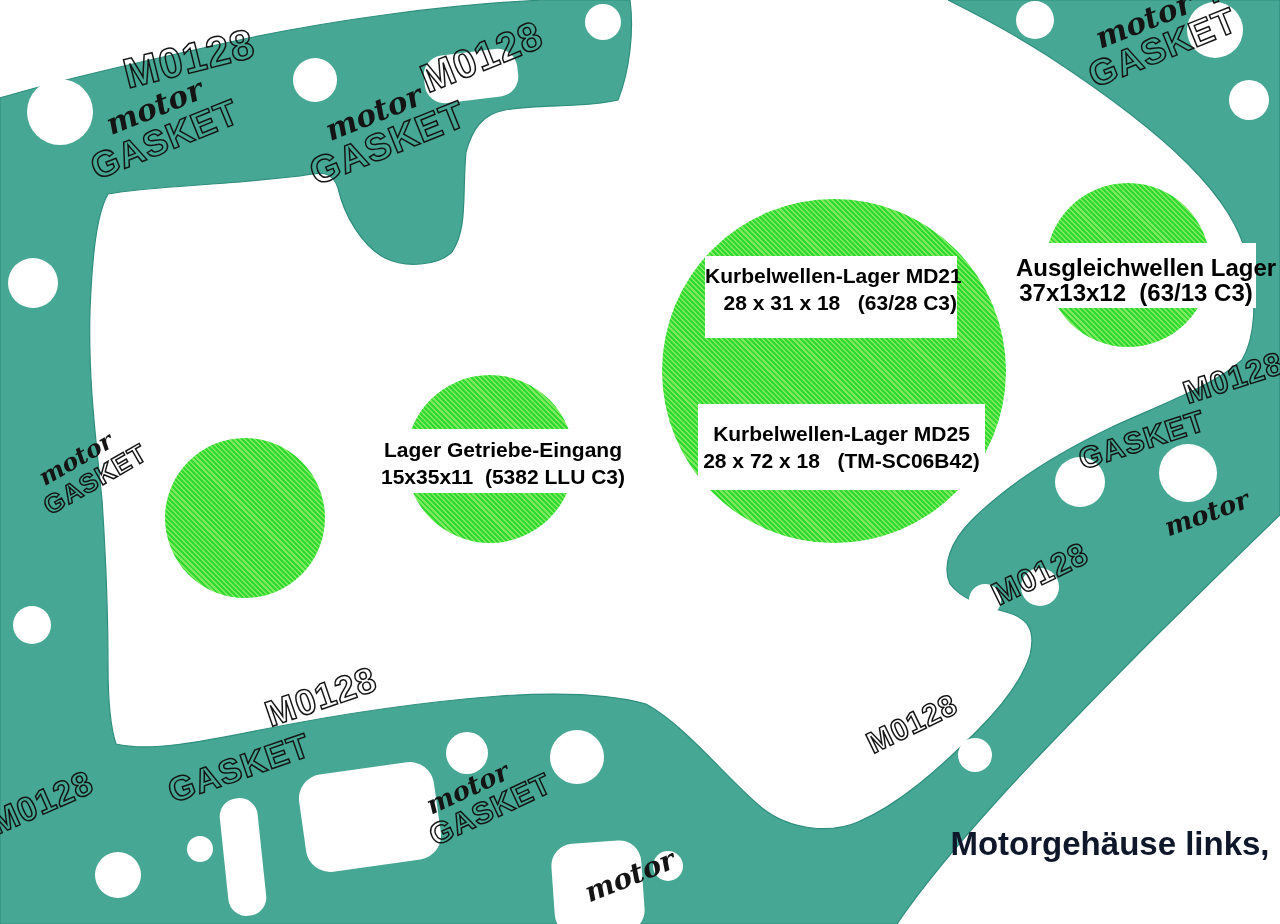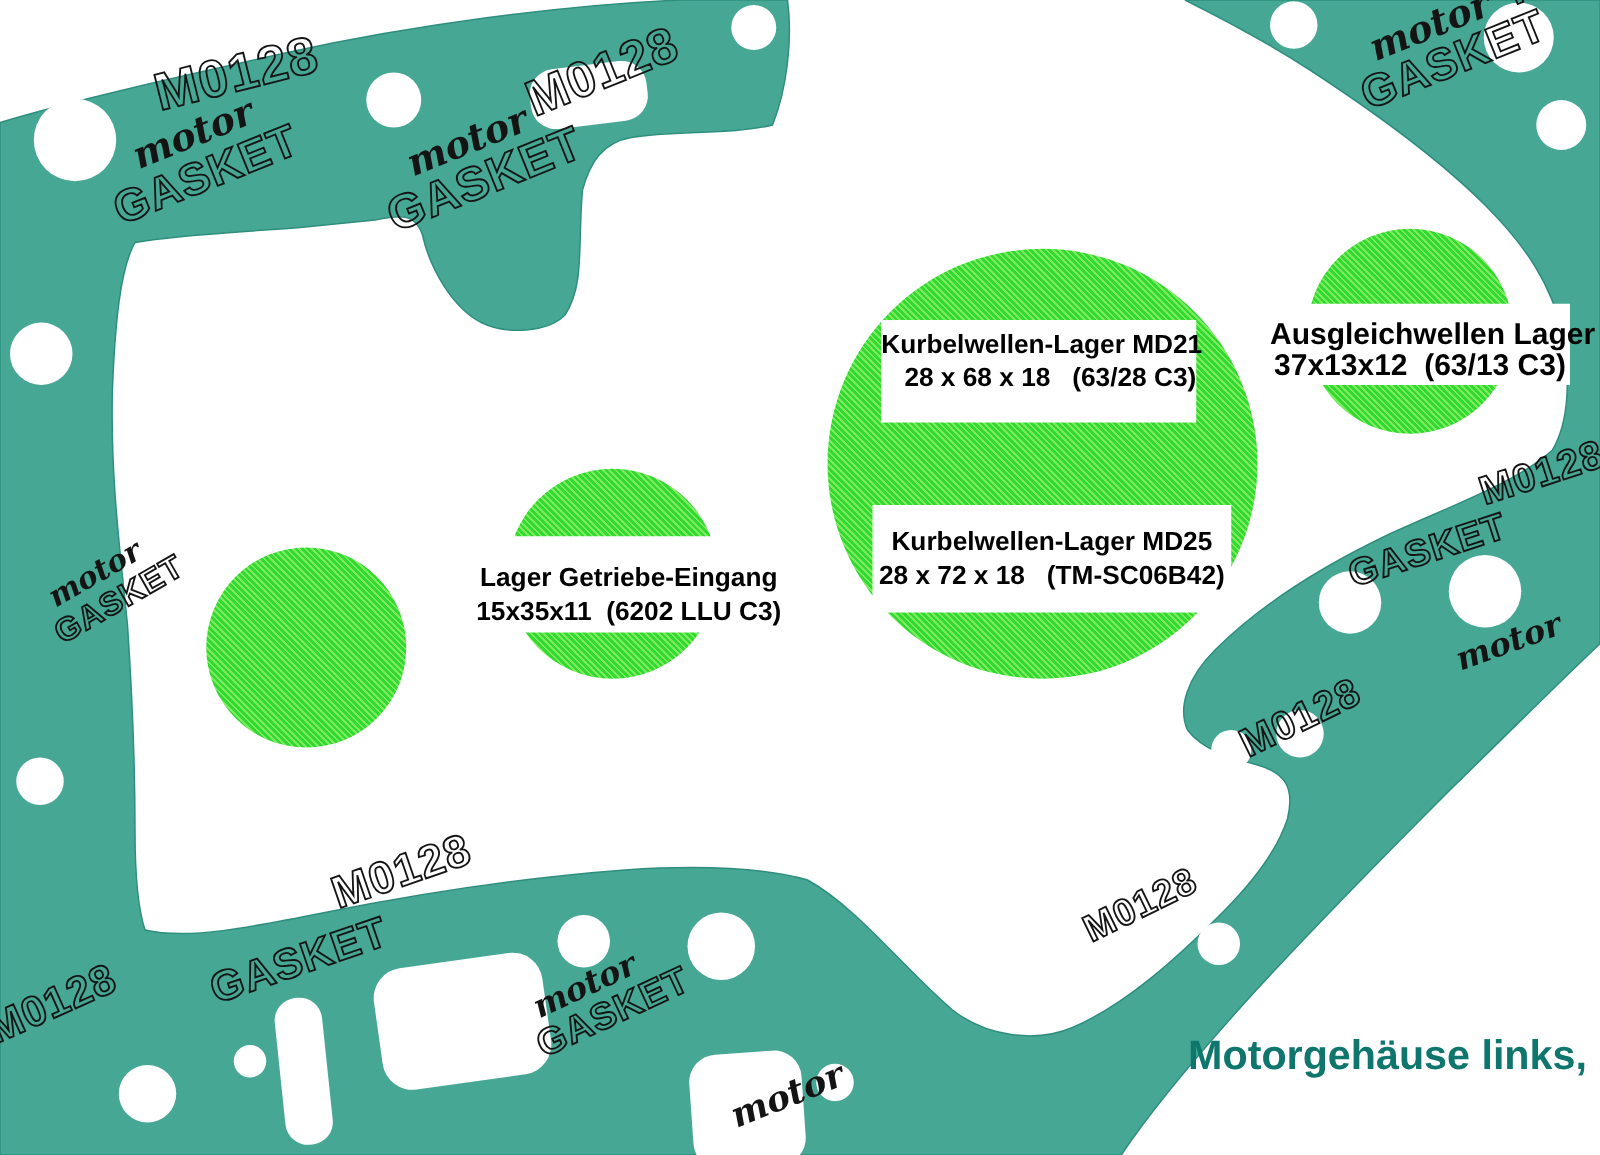--- a/index.html
+++ b/index.html
@@ -20,21 +20,21 @@
     position:absolute;border-radius:50%;z-index:2;
     background:repeating-linear-gradient(45deg,
       #31d931 0px,#31d931 2.1px,#7cea5e 2.1px,#7cea5e 3.6px);
   }
   .label-box{
     position:absolute;z-index:3;background:#ffffff;color:#000000;
     font-weight:bold;text-align:center;line-height:27px;font-size:21px;
   }
   .label-line{white-space:pre;}
   .caption{
-    position:absolute;z-index:3;color:#0f766e;font-weight:bold;
+    position:absolute;z-index:3;color:#0f172a;font-weight:bold;
     text-align:center;font-size:33px;line-height:47px;
   }
 </style>
 </head>
 <body>
 
 <div class="stage">
 
   <svg class="gasket-svg" width="1280" height="924" viewBox="0 0 1280 924">
 
@@ -158,28 +158,28 @@
       </g>
     </g>
   </svg>
 
   <div class="bearing-circle" style="left:662px;top:199px;width:344px;height:344px;"></div>
   <div class="bearing-circle" style="left:1046px;top:183px;width:164px;height:164px;"></div>
   <div class="bearing-circle" style="left:406px;top:375px;width:168px;height:168px;"></div>
   <div class="bearing-circle" style="left:165px;top:438px;width:160px;height:160px;"></div>
 
 
-  <div class="label-box" style="left:368px;top:429px;width:270px;height:57px;padding-top:20px;">
+  <div class="label-box" style="left:368px;top:429px;width:270px;height:57px;padding-top:7px;">
     <div class="label-line">Lager Getriebe-Eingang</div>
-    <div class="label-line">15x35x11  (6202 LLU C3)</div>
+    <div class="label-line">15x35x11  (5382 LLU C3)</div>
   </div>
 
   <div class="label-box" style="left:705px;top:256px;width:252px;height:76px;padding-top:6px;text-align:right;">
     <div class="label-line">Kurbelwellen-Lager MD21</div>
-    <div class="label-line">28 x 68 x 18   (63/28 C3)</div>
+    <div class="label-line">28 x 31 x 18   (63/28 C3)</div>
   </div>
 
   <div class="label-box" style="left:698px;top:404px;width:287px;height:70px;padding-top:16px;">
     <div class="label-line">Kurbelwellen-Lager MD25</div>
     <div class="label-line">28 x 72 x 18   (TM-SC06B42)</div>
   </div>
 
   <div class="label-box" style="left:1016px;top:243px;width:240px;height:53px;padding-top:12px;font-size:24px;line-height:25px;">
     <div class="label-line">Ausgleichwellen Lager</div>
     <div class="label-line">37x13x12  (63/13 C3)</div>

